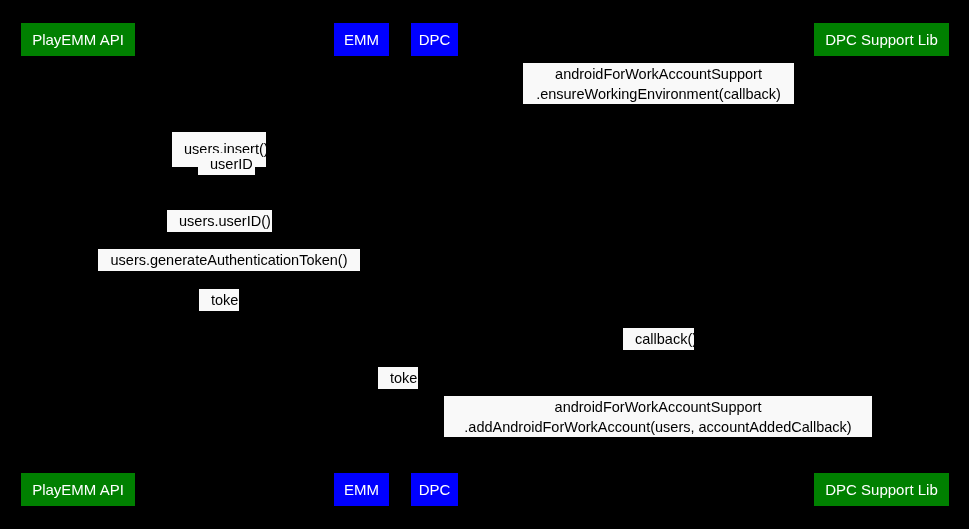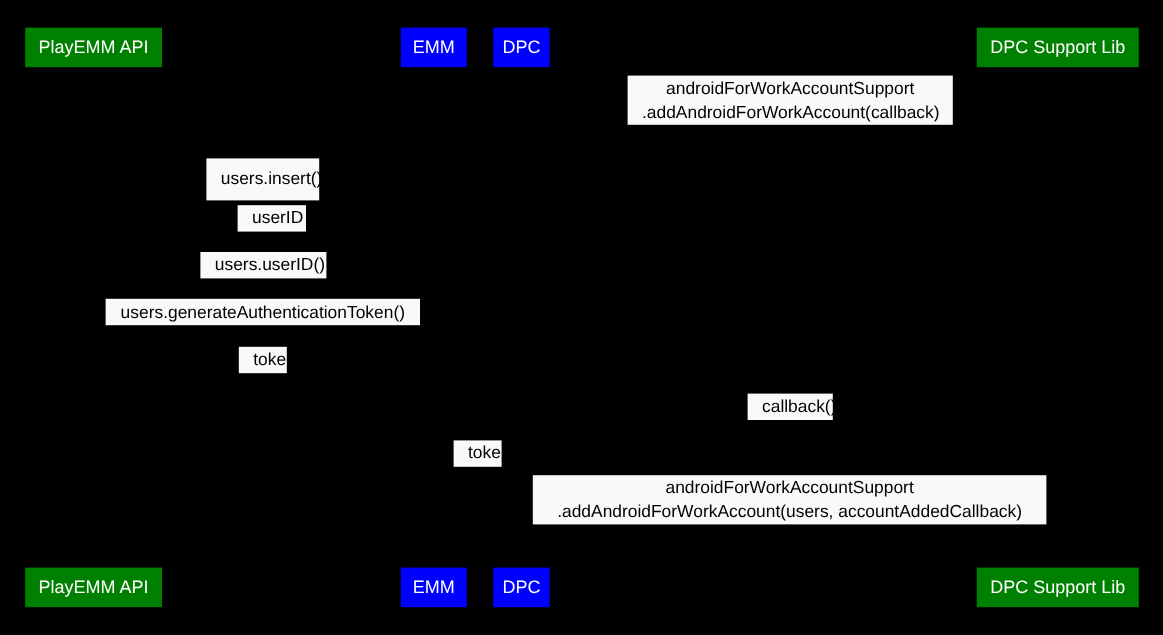--- a/index.html
+++ b/index.html
@@ -80,22 +80,22 @@
     </div>
     <div class="participant blue" style="left: 324px; top: 473px; width: 55px; height: 33px;">
       <span>EMM</span>
     </div>
     <div class="participant blue" style="left: 401px; top: 473px; width: 47px; height: 33px;">
       <span>DPC</span>
     </div>
     <div class="participant green" style="left: 804px; top: 473px; width: 135px; height: 33px;">
       <span>DPC Support Lib</span>
     </div>
-    <div class="msg two-line" style="left: 513px; top: 63px; width: 271px; height: 41px;"><span class="line l1">androidForWorkAccountSupport</span><span class="line l2">.addAndroidForWorkAccount(callback)</span></div>
+    <div class="msg two-line" style="left: 513px; top: 63px; width: 271px; height: 41px;"><span class="line l1">androidForWorkAccountSupport</span><span class="line l2">.ensureWorkingEnvironment(callback)</span></div>
     <div class="msg" style="left: 162px; top: 132px; width: 94px; height: 35px;"><span class="line l1">users.insert()</span></div>
-    <div class="msg" style="left: 188px; top: 171px; width: 57px; height: 22px;"><span class="line l1">userID</span></div>
+    <div class="msg" style="left: 188px; top: 153px; width: 57px; height: 22px;"><span class="line l1">userID</span></div>
     <div class="msg" style="left: 157px; top: 210px; width: 105px; height: 22px;"><span class="line l1">users.userID()</span></div>
-    <div class="msg" style="left: 78px; top: 249px; width: 262px; height: 22px; justify-content: flex-end;"><span class="line l1">users.generateAuthenticationToken()</span></div>
+    <div class="msg" style="left: 88px; top: 249px; width: 262px; height: 22px;"><span class="line l1">users.generateAuthenticationToken()</span></div>
     <div class="msg" style="left: 189px; top: 289px; width: 40px; height: 22px;"><span class="line l1">token</span></div>
     <div class="msg" style="left: 613px; top: 328px; width: 71px; height: 22px;"><span class="line l1">callback()</span></div>
     <div class="msg" style="left: 368px; top: 367px; width: 40px; height: 22px;"><span class="line l1">token</span></div>
     <div class="msg two-line" style="left: 434px; top: 396px; width: 428px; height: 41px;"><span class="line l1">androidForWorkAccountSupport</span><span class="line l2">.addAndroidForWorkAccount(users, accountAddedCallback)</span></div>
   </div>
 
 </body></html>

